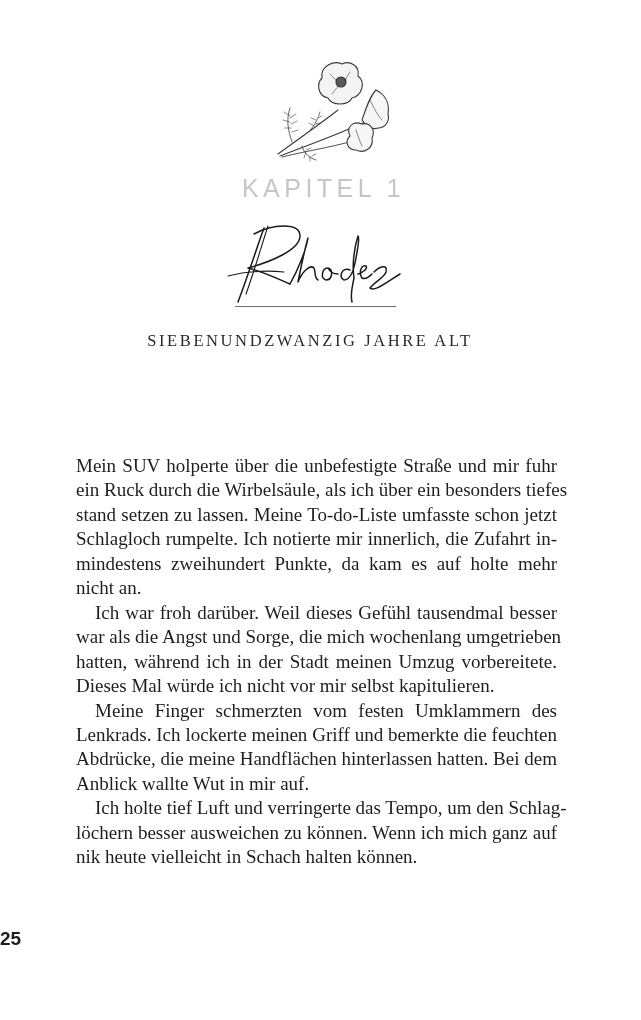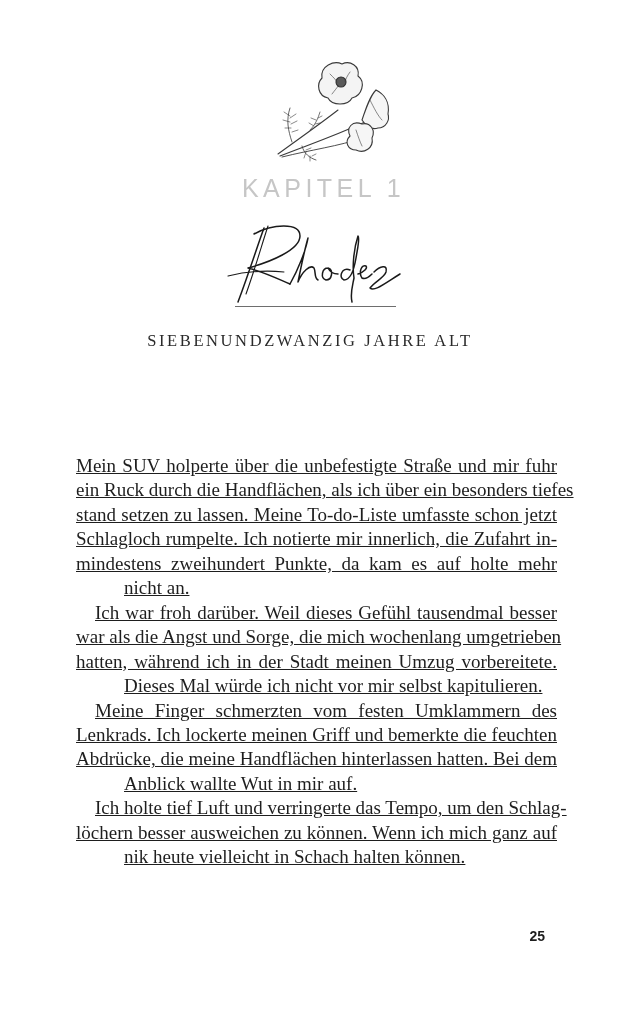--- a/index.html
+++ b/index.html
@@ -13,28 +13,28 @@
     }
     .title-script { position: absolute; left: 224px; top: 222px; width: 180px; height: 86px; }
     .title-underline { position: absolute; left: 235px; top: 306px; width: 161px; height: 1.4px; background: #6e6e6e; }
     .subtitle {
       position: absolute; left: 0; width: 616px; top: 331px; text-align: center;
       font-family: "Liberation Serif", serif; font-size: 16.5px; letter-spacing: 2.6px; color: #2a2a2a;
       padding-left: 4px; box-sizing: border-box;
     }
     .body-text {
       position: absolute; left: 76px; top: 454px; width: 481px;
-      font-family: "Liberation Serif", serif; font-size: 19px; line-height: 24.45px; color: #1e1e1e; text-decoration: underline;
+      font-family: "Liberation Serif", serif; font-size: 19px; line-height: 24.45px; color: #1e1e1e;
     }
     .body-text p { margin: 0; text-align: justify; text-align-last: left; }
     .line { display: block; text-align: justify; text-align-last: justify; white-space: nowrap; }
-    .line.last { text-align-last: left; margin-left: 48px; }
+    .line.last { text-align-last: left; }
     .page-number {
-      position: absolute; left: 0; width: 545px; top: 928px; text-align: right;
-      font-family: "Liberation Sans", sans-serif; font-size: 14px; font-weight: bold; color: #1e1e1e;
+      position: absolute; left: 0; width: 545px; top: 928px; text-align: left;
+      font-family: "Liberation Sans", sans-serif; font-size: 19px; font-weight: bold; color: #1e1e1e;
     }
   </style>
 </head>
 <body>
 
 <div class="page">
 
   <svg class="ornament" viewBox="0 0 125 105">
     <g fill="none" stroke="#3a3a3a" stroke-width="1.1" stroke-linecap="round">
 
@@ -85,21 +85,21 @@
       <path d="M150 50 C 156 44, 164 42, 162 50 C 160 56, 150 60, 146 66 C 150 70, 160 62, 176 52"></path>
     </g>
   </svg>
   <div class="title-underline"></div>
 
   <div class="subtitle">SIEBENUNDZWANZIG JAHRE ALT</div>
 
   <div class="body-text">
     <p>
       <span class="line">Mein SUV holperte über die unbefestigte Straße und mir fuhr</span>
-      <span class="line">ein Ruck durch die Handflächen, als ich über ein besonders tiefes</span>
+      <span class="line">ein Ruck durch die Wirbelsäule, als ich über ein besonders tiefes</span>
       <span class="line">stand setzen zu lassen. Meine To-do-Liste umfasste schon jetzt</span>
       <span class="line">Schlagloch rumpelte. Ich notierte mir innerlich, die Zufahrt in-</span>
       <span class="line">mindestens zweihundert Punkte, da kam es auf holte mehr</span>
       <span class="line last">nicht an.</span>
     </p>
     <p>
       <span class="line" style="padding-left:19px">Ich war froh darüber. Weil dieses Gefühl tausendmal besser</span>
       <span class="line">war als die Angst und Sorge, die mich wochenlang umgetrieben</span>
       <span class="line">hatten, während ich in der Stadt meinen Umzug vorbereitete.</span>
       <span class="line last">Dieses Mal würde ich nicht vor mir selbst kapitulieren.</span>

